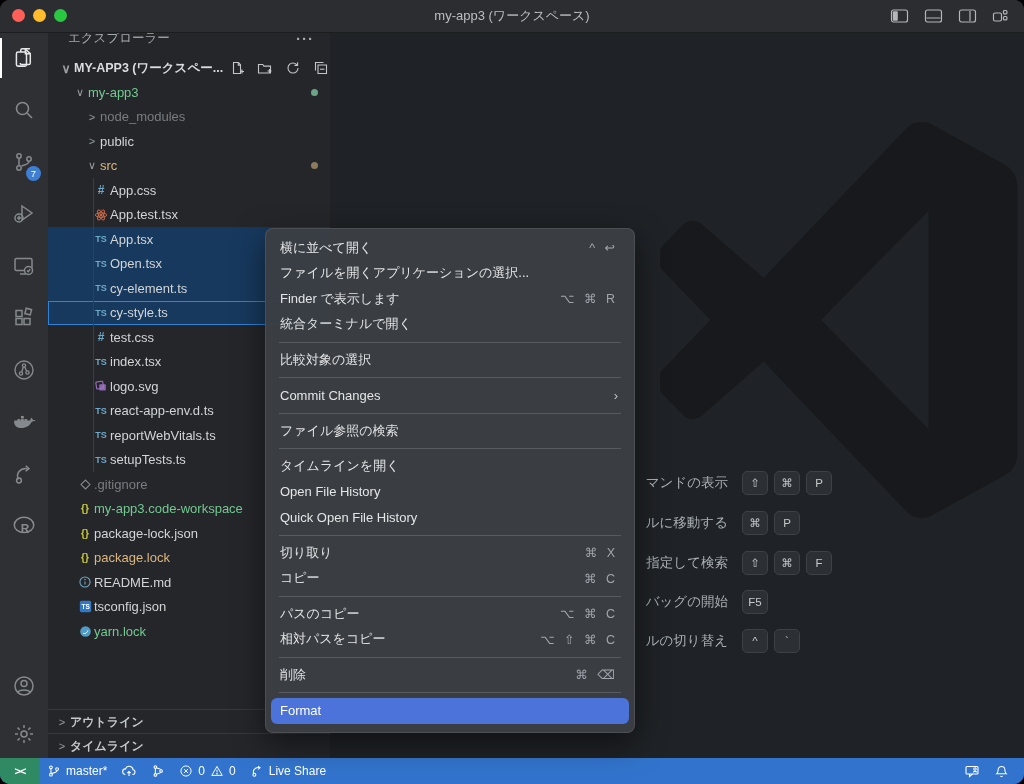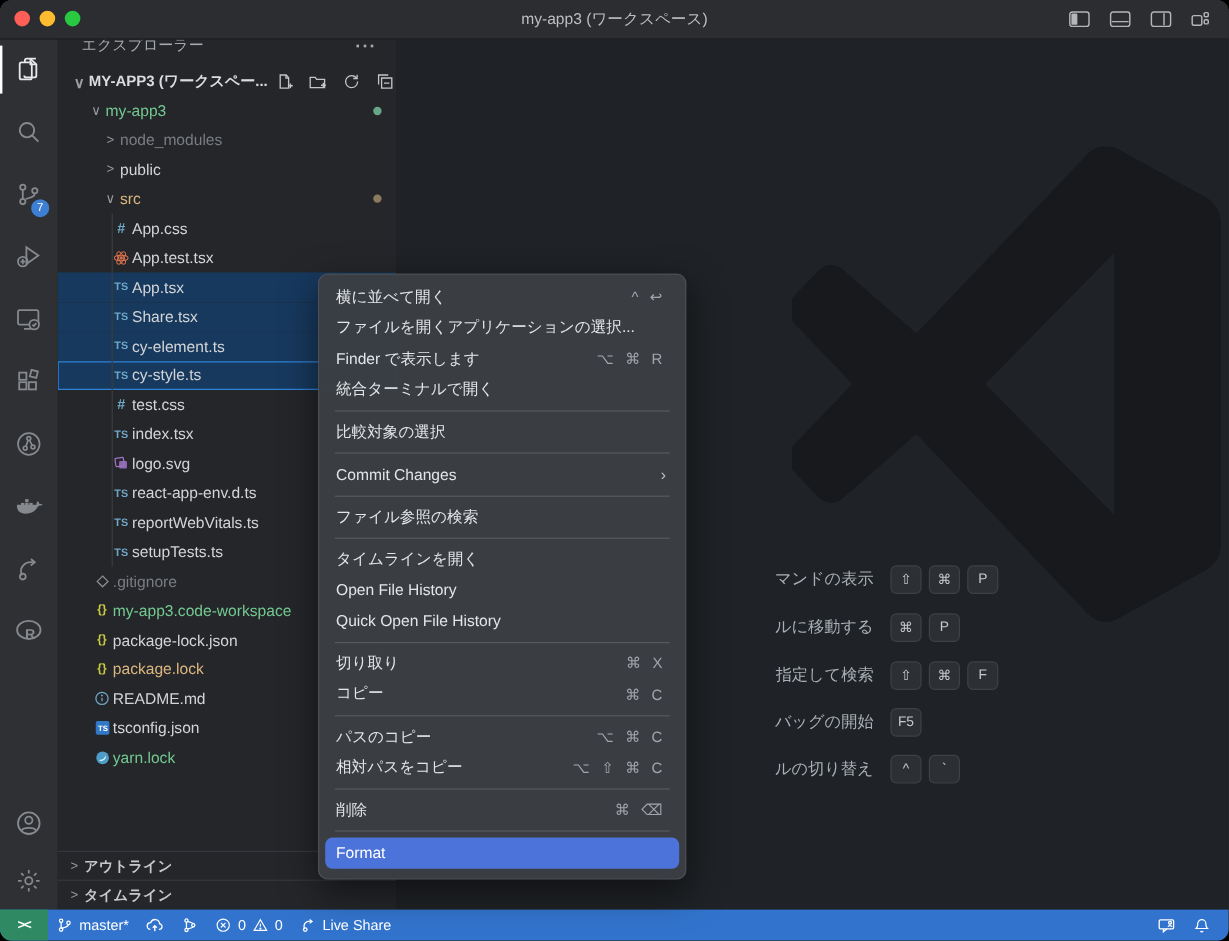--- a/index.html
+++ b/index.html
@@ -55,21 +55,21 @@
   .sb-bottom .chev{width:16px;display:flex;justify-content:center;color:#9a9da1;font-size:11px;font-weight:normal;}
   
   .editor{position:absolute;left:330px;top:32px;right:0;bottom:26px;background:#1f2226;overflow:hidden;}
   .watermark{position:absolute;left:330px;top:90px;width:360px;height:400px;}
   .hint-row{position:absolute;left:60px;display:flex;align-items:center;height:28px;}
   .hint-label{width:338px;text-align:right;margin-right:14px;color:#aab0b5;font-size:13.5px;}
   .keys{display:flex;gap:6px;}
   .keycap{min-width:14px;height:22px;padding:0 5px;background:#2c2f33;border:1px solid #3e4146;
     border-radius:5px;color:#c6c9cc;font-size:11.5px;display:flex;align-items:center;justify-content:center;}
   
-  .ctxmenu{position:absolute;left:265px;top:228px;width:307px;background:rgba(59,62,67,.97);
+  .ctxmenu{position:absolute;left:265px;top:228px;width:370px;background:rgba(59,62,67,.97);
     border:1px solid rgba(90,93,98,.6);border-radius:8px;box-shadow:0 10px 30px rgba(0,0,0,.5);
     padding:6px 0 8px;z-index:6;box-sizing:border-box;}
   .mi{height:25.5px;display:flex;align-items:center;padding:0 16px 0 14px;font-size:13px;color:#e3e5e7;}
   .mi .sc{margin-left:auto;color:#a2a6ac;letter-spacing:3px;font-size:12.5px;}
   .mi .sub{margin-left:auto;color:#c0c3c7;font-size:13px;}
   .mi.hl{background:#4c73da;border-radius:6px;margin:0 5px;padding-left:9px;color:#fff;height:26px;}
   .msep{height:1px;background:#575a5f;margin:4.5px 13px;}
   
   .statusbar{position:absolute;left:0;right:0;bottom:0;height:26px;background:#3274cd;display:flex;
     align-items:center;color:#fff;font-size:12px;z-index:3;}
@@ -301,21 +301,21 @@
             </span>
           </span>
           <span>App.tsx</span>
         </div>
         <div class="trow sel  " style="padding-left:44px">
           <span class="ficon">
             <span class="icn ">
               <span class="ico-txt c-ts">TS</span>
             </span>
           </span>
-          <span>Share.tsx</span>
+          <span>Open.tsx</span>
         </div>
         <div class="trow sel  " style="padding-left:44px">
           <span class="ficon">
             <span class="icn ">
               <span class="ico-txt c-ts">TS</span>
             </span>
           </span>
           <span>cy-element.ts</span>
         </div>
         <div class="trow sel focus " style="padding-left:44px">

